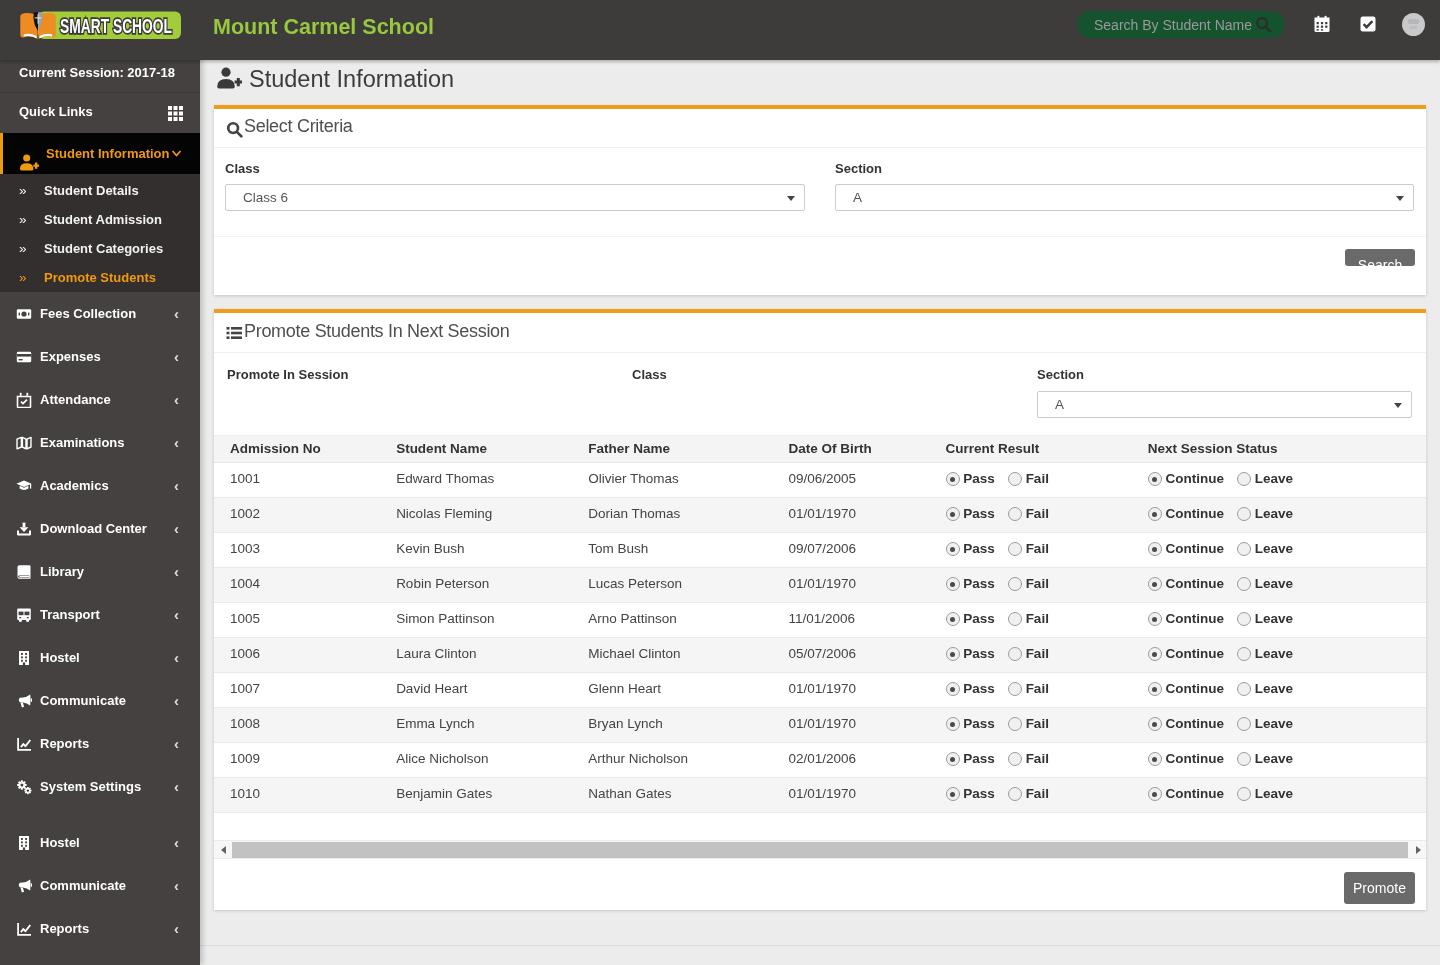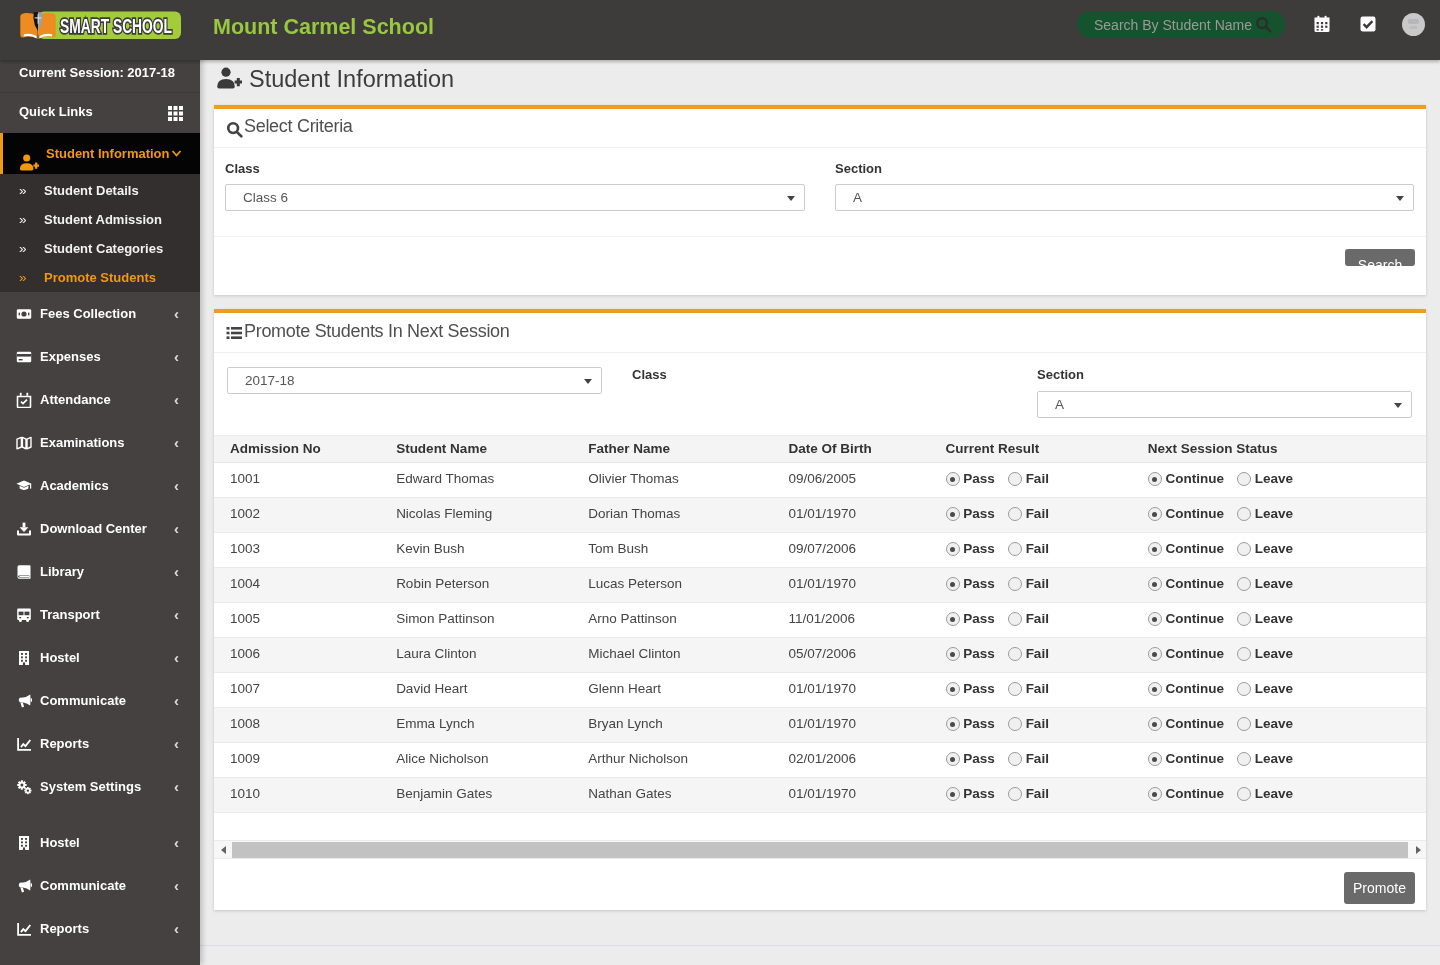--- a/index.html
+++ b/index.html
@@ -372,24 +372,21 @@
               <rect x="5" y="2" width="11" height="2.6"></rect>
               <rect x="0.5" y="6.7" width="3" height="2.6"></rect>
               <rect x="5" y="6.7" width="11" height="2.6"></rect>
               <rect x="0.5" y="11.4" width="3" height="2.6"></rect>
               <rect x="5" y="11.4" width="11" height="2.6"></rect>
             </g>
           </svg></span>
         <span class="tx">Promote Students In Next Session</span>
       </div>
       <div class="fg" style="left:13px">
-        <div class="fsel">
-          <span class="t">2017-18</span>
-          <span class="a"></span>
-        </div>
+        <div class="flabel">Promote In Session</div>
       </div>
       <div class="fg" style="left:418px">
         <div class="flabel">Class</div>
       </div>
       <div class="fg" style="left:823px">
         <div class="flabel">Section</div>
         <div class="fsel">
           <span class="t">A</span>
           <span class="a"></span>
         </div>

